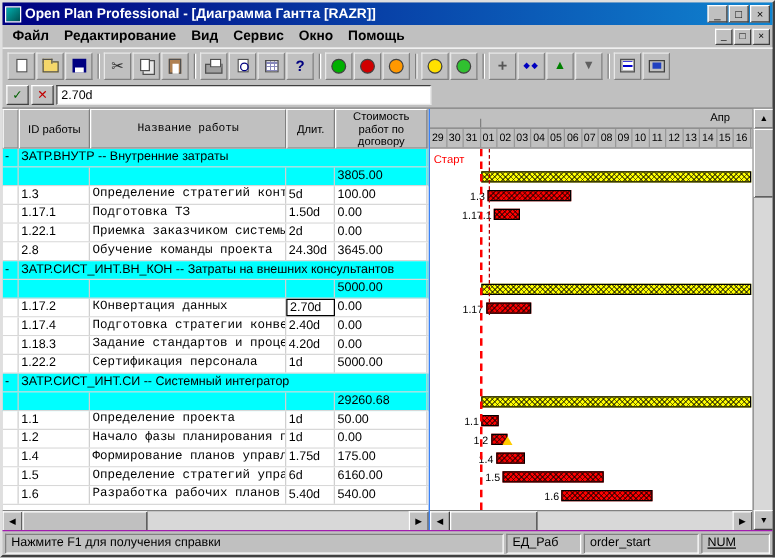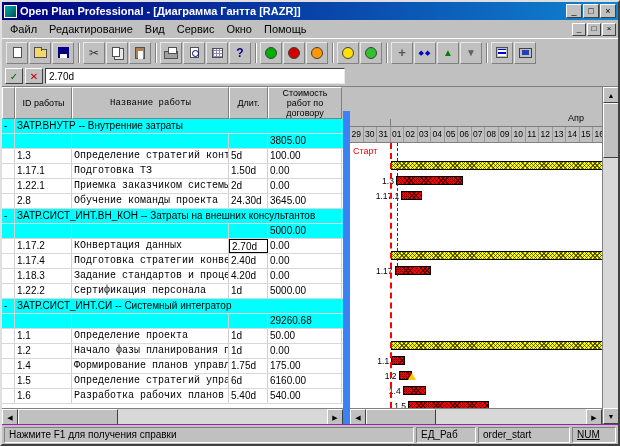--- a/index.html
+++ b/index.html
@@ -8,21 +8,21 @@
 
   
   .titlebar { height:18px; background:linear-gradient(90deg,#000080,#1084d0); display:flex; align-items:center; padding:9px 2px; gap:3px; flex:none; }
   .app-icon { width:13px; height:13px; background:linear-gradient(135deg,#00b0b0,#005050); border:1px solid #ffffff; flex:none; }
   .titlebar .title { color:#fff; font-size:11px; font-weight:bold; flex:1; white-space:nowrap; overflow:hidden; }
   .winbtns { display:flex; gap:1px; }
   .tbtn { width:16px; height:14px; background:#c0c0c0; border:1px solid; border-color:#ffffff #404040 #404040 #ffffff; font-size:9px; line-height:11px; text-align:center; font-family:"Liberation Sans",sans-serif; padding:0; }
 
   
   .menubar { height:18px; display:flex; align-items:center; padding:0 2px; font-size:11px; flex:none; }
-  .menu-item { padding:11px 6px; }
+  .menu-item { padding:11px 6px;font-weight:bold; }
   .menubar-right { margin-left:auto; display:flex; gap:1px; }
   .mbtn { width:14px; height:13px; background:#c0c0c0; border:1px solid; border-color:#ffffff #404040 #404040 #ffffff; font-size:8px; line-height:10px; text-align:center; padding:0; }
 
   
   .toolbar { height:28px; display:flex; align-items:center; padding:2px 4px; gap:1px; border-top:1px solid #ffffff; flex:none; }
   .tb { width:22px; height:22px; background:#c0c0c0; border:1px solid; border-color:#e8e8e8 #808080 #808080 #e8e8e8; display:flex; align-items:center; justify-content:center; padding:0; }
   .sep { width:1px; height:20px; background:#808080; box-shadow:1px 0 0 #ffffff; margin:0 3px; flex:none; }
   .sh { display:block; }
   .sh-page { width:9px; height:11px; background:#fff; border:1px solid #505050; }
   .sh-folder { width:13px; height:9px; background:#f5d76a; border:1px solid #505050; position:relative; margin-top:2px; }
@@ -62,21 +62,21 @@
   .tbl-header { height:32px; display:flex; flex:none; }
   .th { background:#c0c0c0; border:1px solid; border-color:#ffffff #808080 #808080 #ffffff; font-size:9px; line-height:10px; display:flex; align-items:center; justify-content:center; text-align:center; padding:0 1px; overflow:hidden; }
   .c-exp { width:13px; flex:none; } .c-id { width:57px; flex:none; } .c-name { width:157px; flex:none;font-family:Liberation Mono, monospace; } .c-dur { width:39px; flex:none; } .c-cost { width:74px; flex:none; } .c-group { width:327px; flex:none; }
   .tbl-rows { flex:1; background:#fff; overflow:hidden; font-size:10px; }
   .tr { height:15px; display:flex; border-bottom:1px solid #d8d8d8; background:#fff; }
   .tr.cyan { background:#00ffff; }
   .td { border-right:1px solid #d0d0d0; padding:1px 2px; white-space:nowrap; overflow:hidden; line-height:12px; }
   .td.editing { background:#fff; border:1px solid #000; }
 
   
-  .right-pane { flex:1; display:flex; flex-direction:column; border-left:7px solid #3b82f6; overflow:hidden;margin-top:24px; }
+  .right-pane { flex:1; display:flex; flex-direction:column; border-left:1px solid #3b82f6; overflow:hidden; }
   .gantt-header { height:32px; background:#c0c0c0; flex:none; border-bottom:1px solid #808080; }
   .month-row { height:16px; position:relative; border-bottom:1px solid #808080; font-size:9px; }
   .month-label { position:absolute; right:18px; top:2px; }
   .month-tick { position:absolute; left:40px; top:8px; bottom:0; width:1px; background:#808080; }
   .days-row { height:15px; display:flex; overflow:hidden; }
   .day { flex:0 0 13.5px; font-size:8.5px; text-align:center; line-height:15px; border-right:1px solid #989898; overflow:hidden; }
   .gantt-body { flex:1; background:#fff; position:relative; overflow:hidden; }
   .grow { height:15px; position:relative; }
   .bar { position:absolute; top:3px; height:9px; border:1px solid #000; }
   .bar-summary { background-color:#ffff00; background-image:repeating-linear-gradient(45deg,rgba(0,0,0,.55) 0 1px,transparent 1px 3px),repeating-linear-gradient(135deg,rgba(0,0,0,.55) 0 1px,transparent 1px 3px); }
@@ -92,21 +92,21 @@
   .vscroll { width:16px; flex:none; display:flex; flex-direction:column; background:#d8d8d8; border-left:1px solid #808080; }
   .sbtn { width:16px; height:16px; flex:none; background:#c0c0c0; border:1px solid; border-color:#ffffff #404040 #404040 #ffffff; font-size:7px; line-height:13px; text-align:center; padding:0; }
   .track { flex:1; position:relative; }
   .thumb { position:absolute; background:#c0c0c0; border:1px solid; border-color:#ffffff #404040 #404040 #ffffff; }
   .thumb.h { top:0; height:16px; } .thumb.v { left:0; width:16px; }
 
   
   .statusbar { height:20px; flex:none; display:flex; align-items:center; padding:2px; gap:2px; border-top:1px solid #a21caf; font-size:10px; }
   .sp { height:16px; border:1px solid; border-color:#808080 #ffffff #ffffff #808080; padding:1px 4px; line-height:12px; white-space:nowrap; overflow:hidden; }
   .sp.msg { flex:1; }
-  .sp.w60 { width:60px; } .sp.w80 { width:92px; } .sp.w36 { width:44px;text-decoration:underline; }
+  .sp.w60 { width:60px; } .sp.w80 { width:92px; } .sp.w36 { width:55px;text-decoration:underline; }
 </style>
 </head>
 <body>
 
 <div class="window">
 
   <div class="titlebar">
     <span class="app-icon"></span>
     <span class="title">Open Plan Professional - [Диаграмма Гантта [RAZR]]</span>
     <span class="winbtns">

